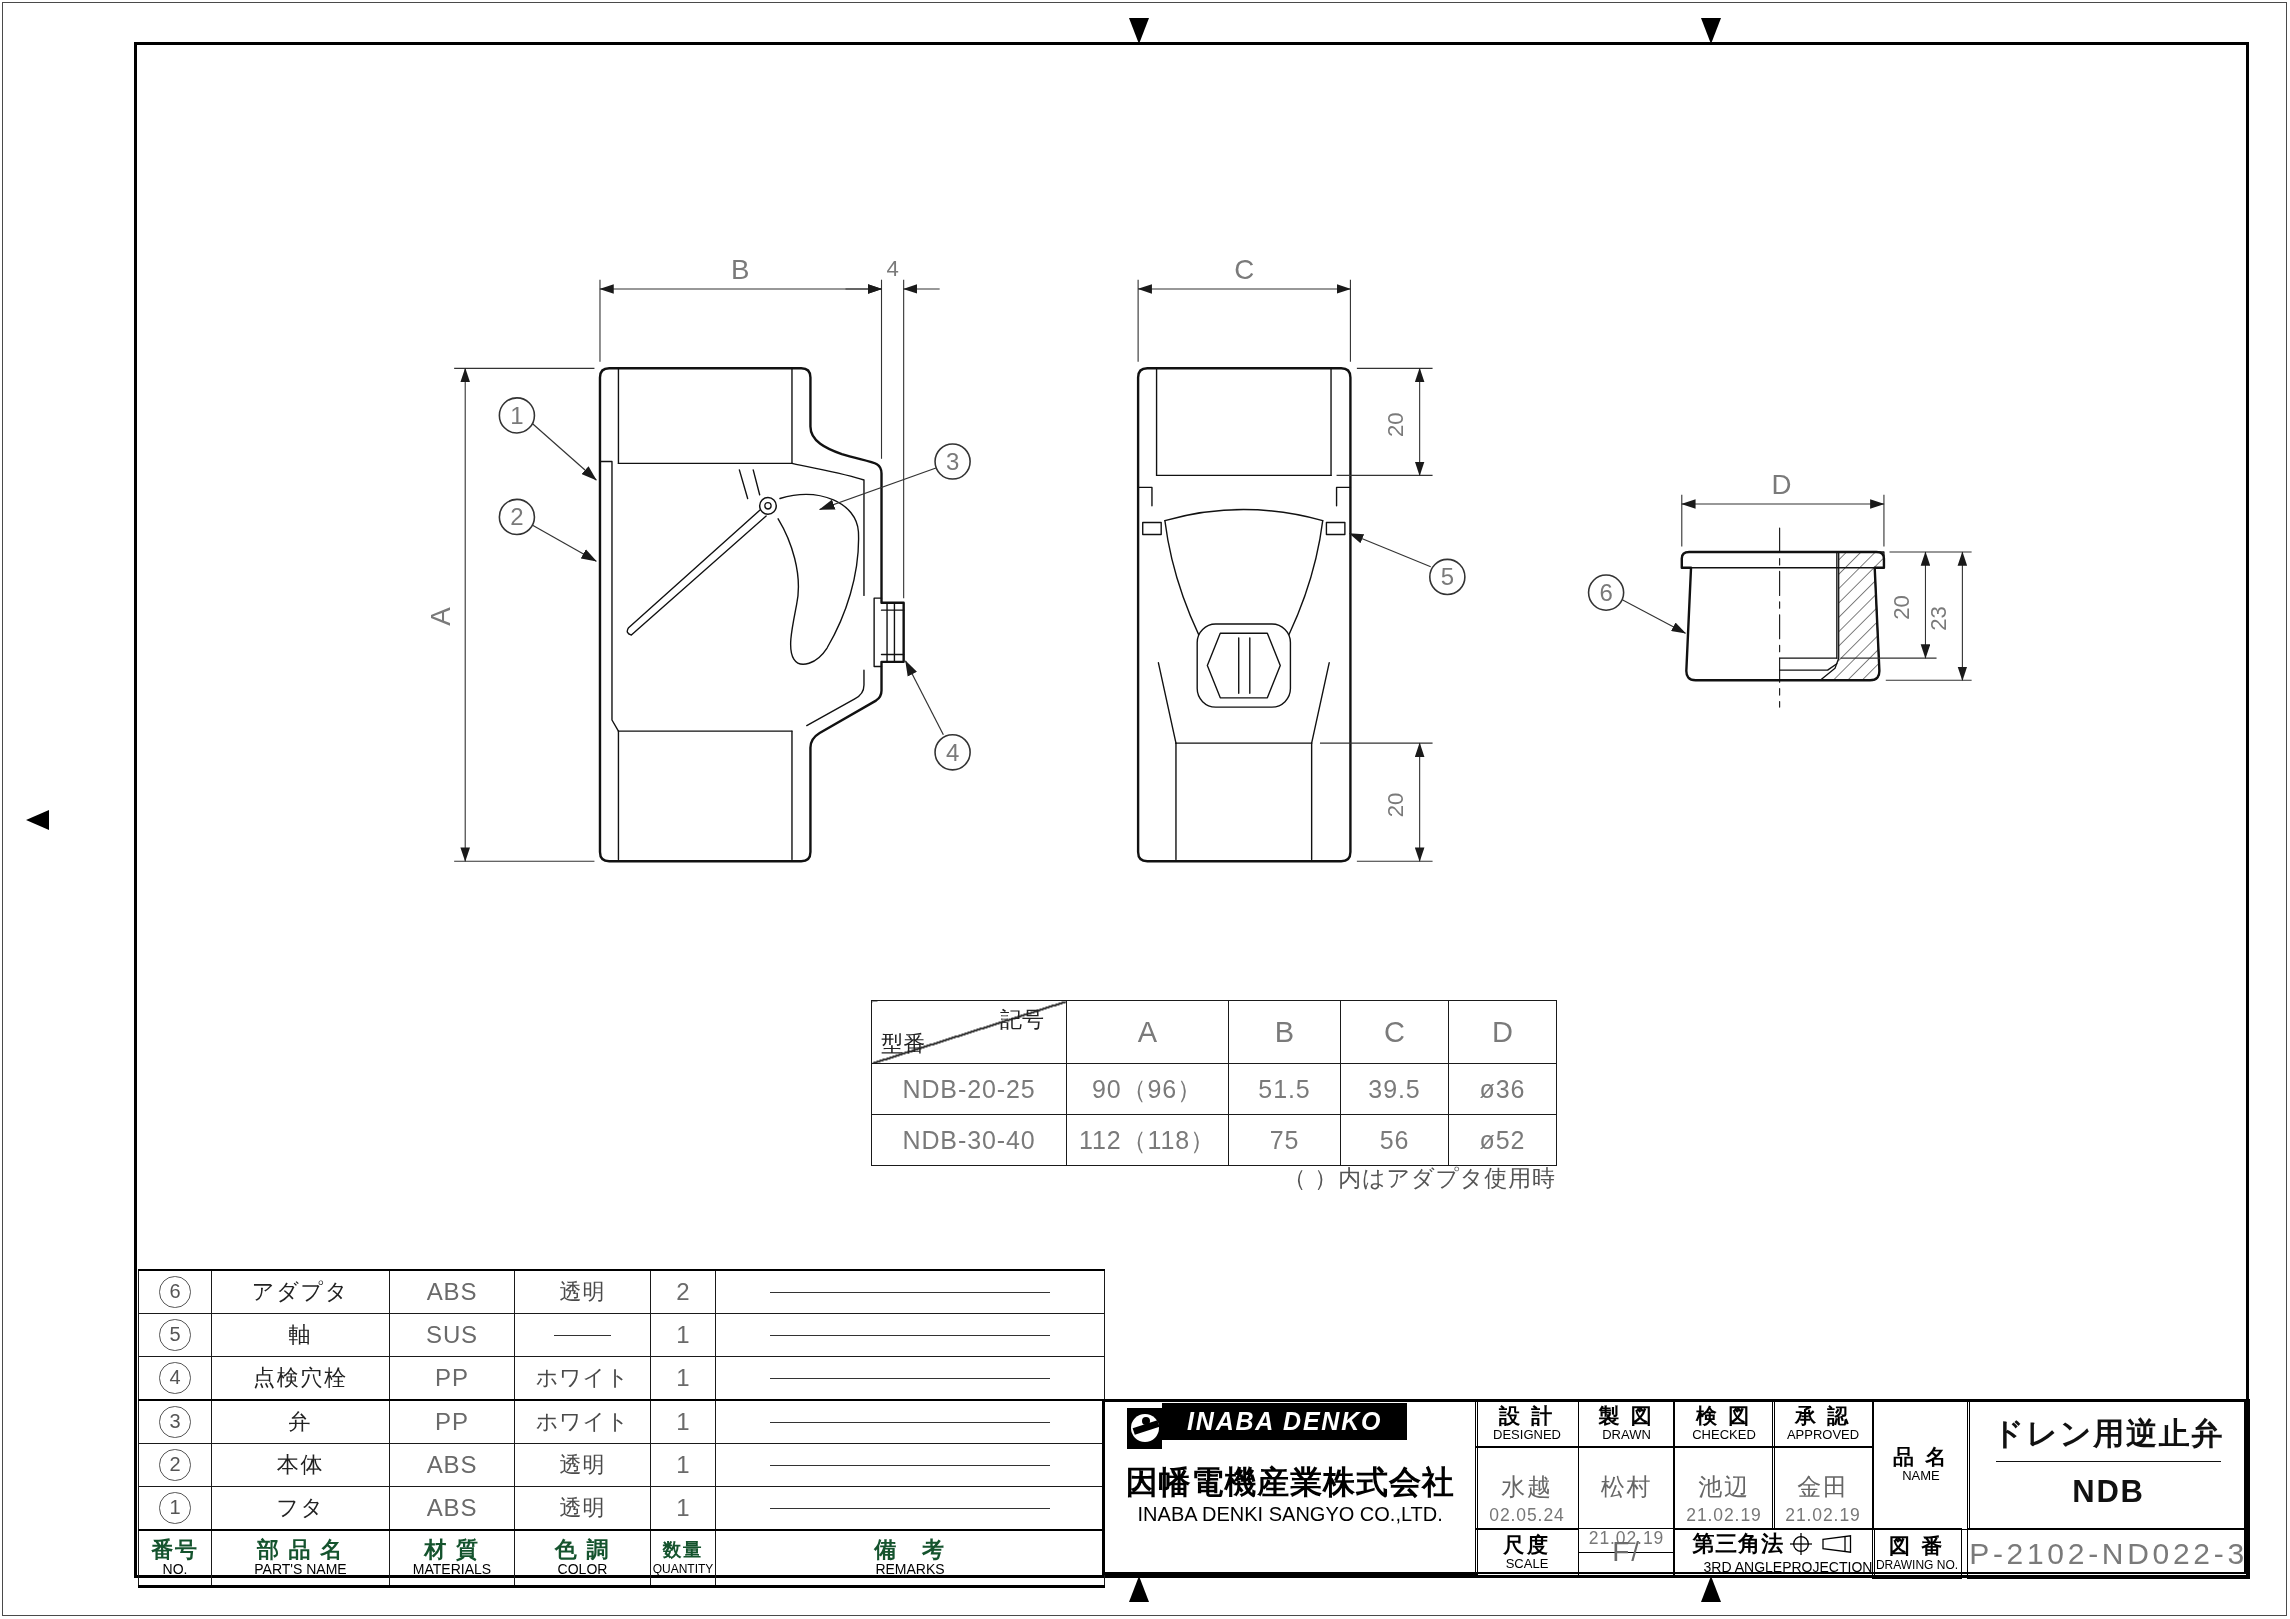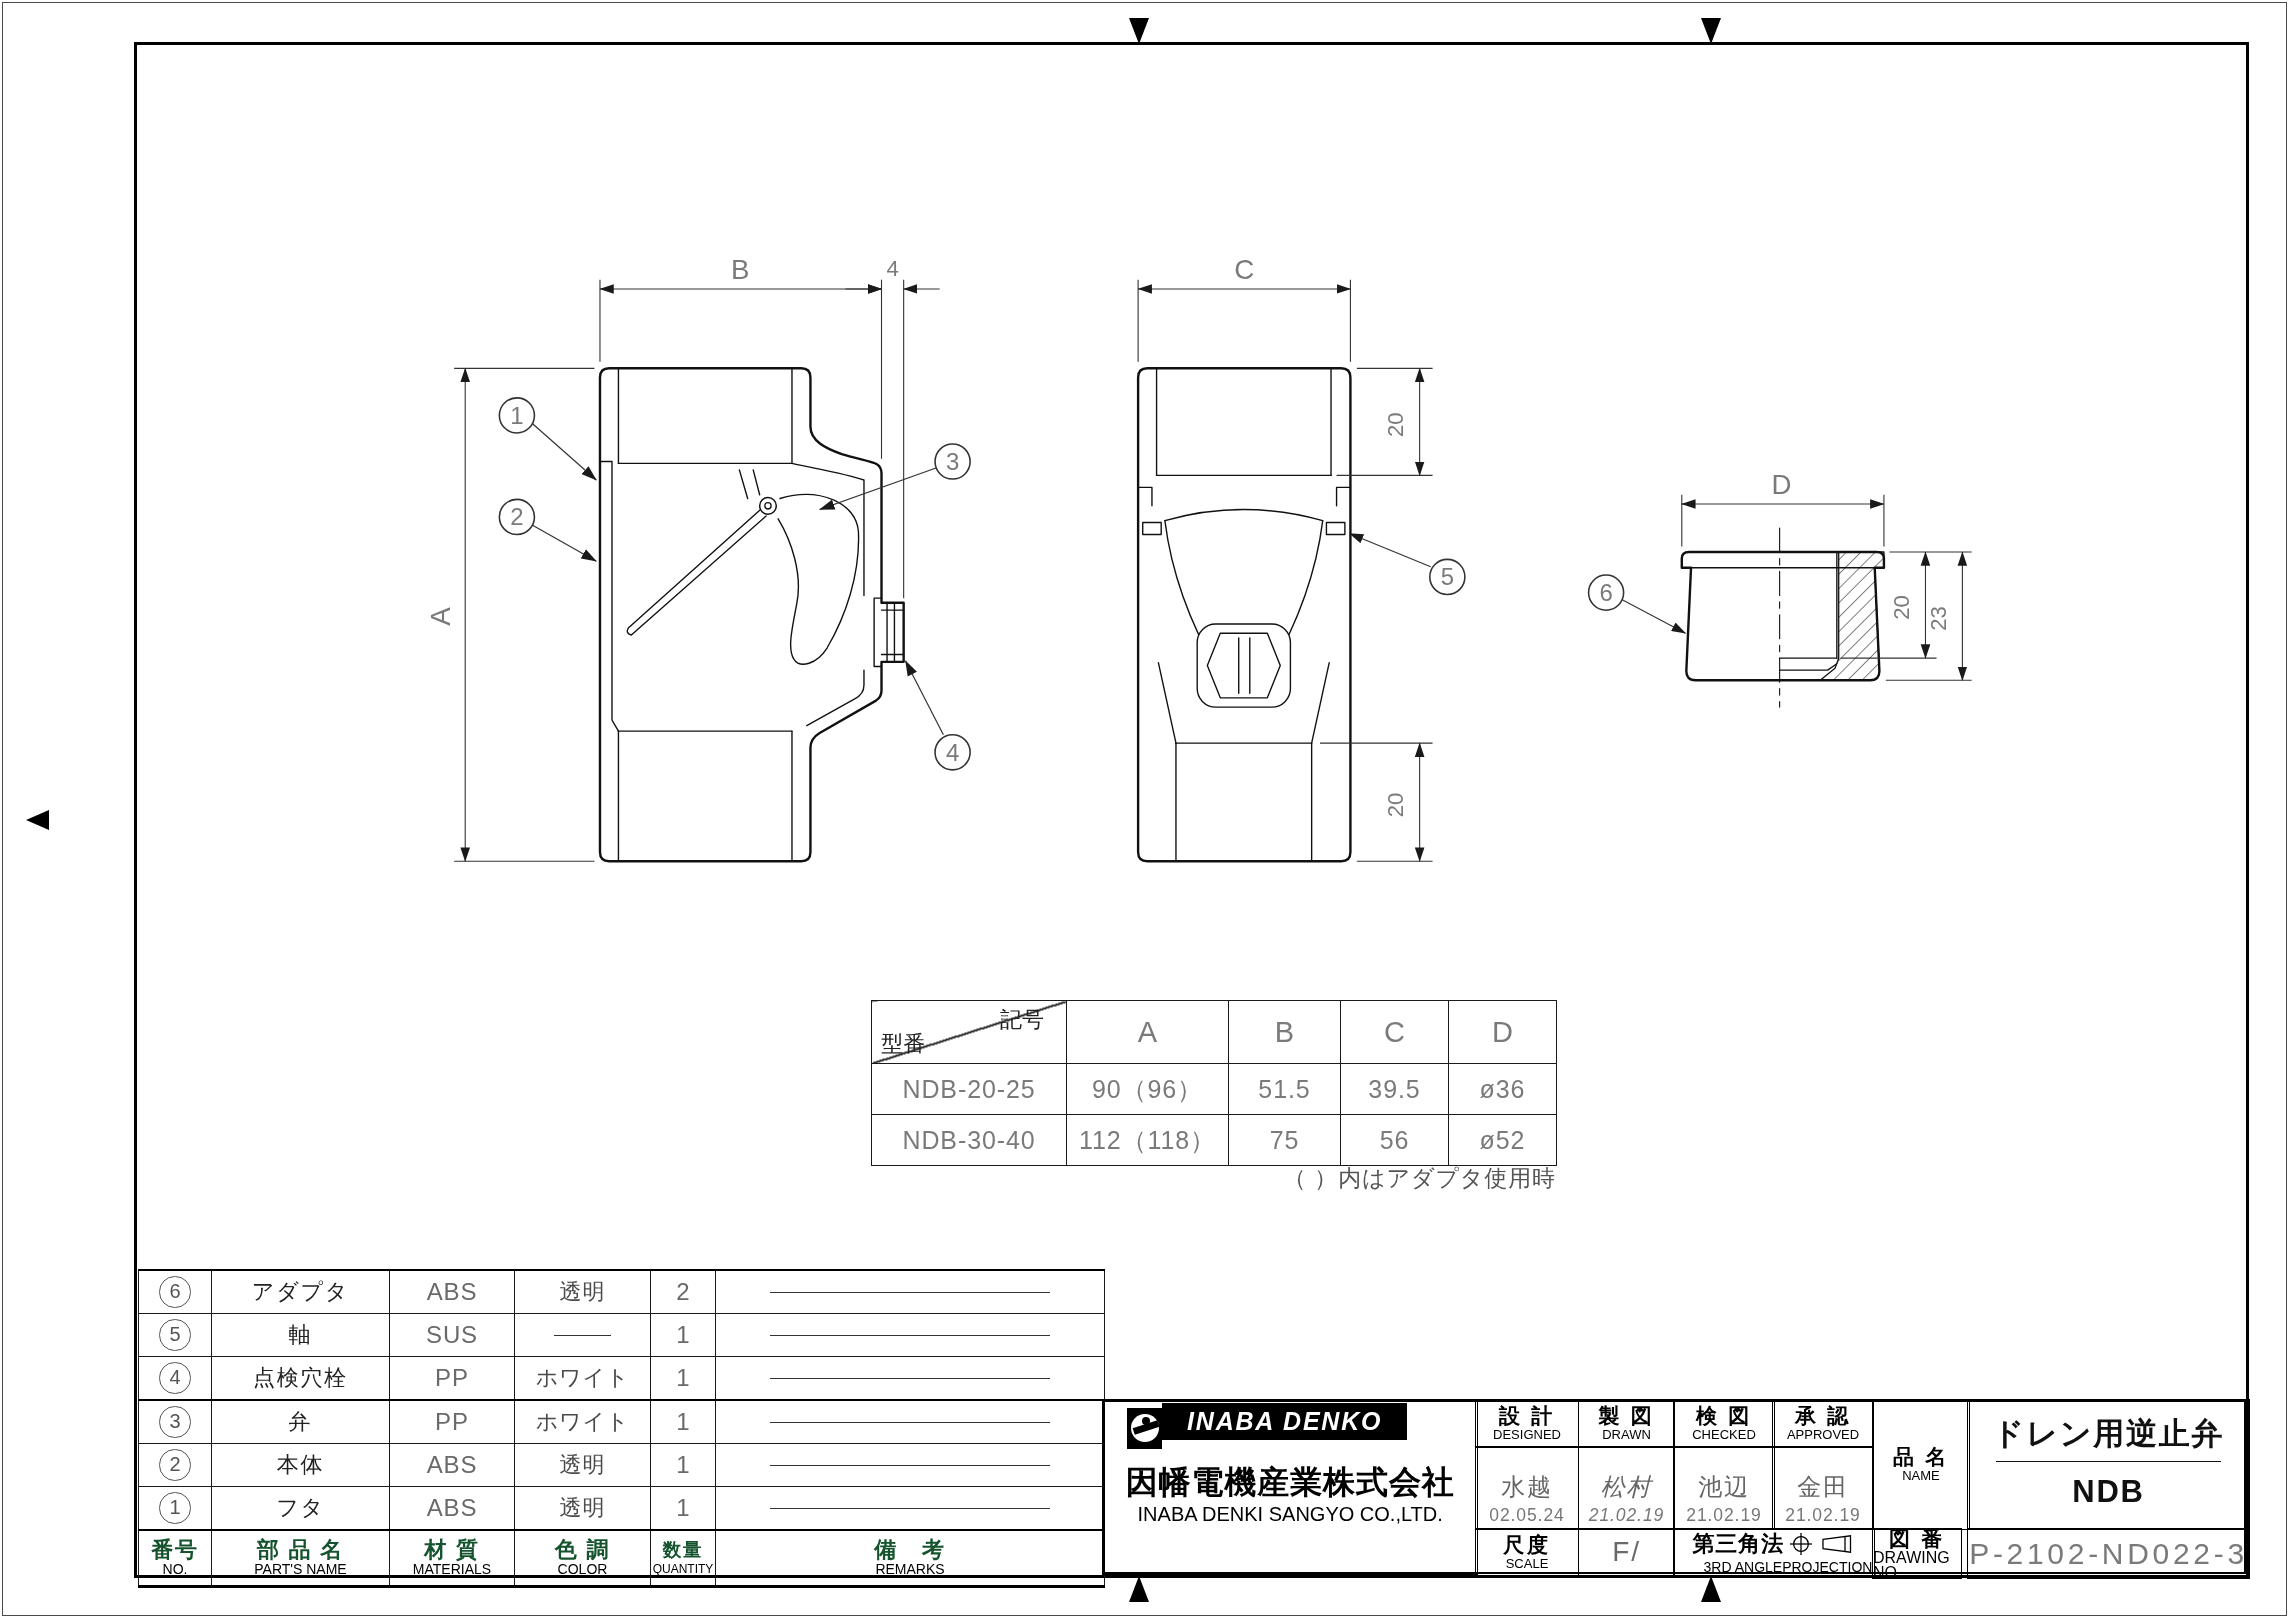--- a/index.html
+++ b/index.html
@@ -396,21 +396,21 @@
       <div class="lbl2">
           <span class="jp">承 認</span>
           <span class="en">APPROVED</span>
         </div>
     </div>
 
     <div class="cell" style="left:370px;top:44px;width:104px;height:84px;">
       <div class="signname">水越</div>
       <div class="signdate">02.05.24</div>
     </div>
-    <div class="cell" style="left:473px;top:44px;width:97px;height:84px;font-style:italic;">
+    <div class="cell" style="left:473px;top:44px;width:97px;height:107px;">
       <div class="signname">松村</div>
       <div class="signdate">21.02.19</div>
     </div>
     <div class="cell" style="left:568px;top:44px;width:102px;height:84px;">
       <div class="signname">池辺</div>
       <div class="signdate">21.02.19</div>
     </div>
     <div class="cell" style="left:667px;top:44px;width:102px;height:84px;">
       <div class="signname">金田</div>
       <div class="signdate">21.02.19</div>
@@ -450,21 +450,21 @@
         </div>
     </div>
     <div class="cell" style="left:862px;top:-2.8px;width:283px;height:131px;">
       <div class="prodname">ドレン用逆止弁</div>
       <div class="prodsep"></div>
       <div class="prodmodel">NDB</div>
     </div>
     <div class="cell" style="left:767px;top:126px;width:90px;height:51px;">
       <div class="lbl2">
           <span class="jp">図 番</span>
-          <span class="en" style="font-size:16px">DRAWING NO.</span>
+          <span class="en" style="font-size:12px">DRAWING NO.</span>
         </div>
     </div>
     <div class="cell" style="left:862px;top:126px;width:283px;height:51px;">
       <div class="dwgno">P-2102-ND022-3</div>
     </div>
   </div>
 </div>
 
 
 </body></html>

